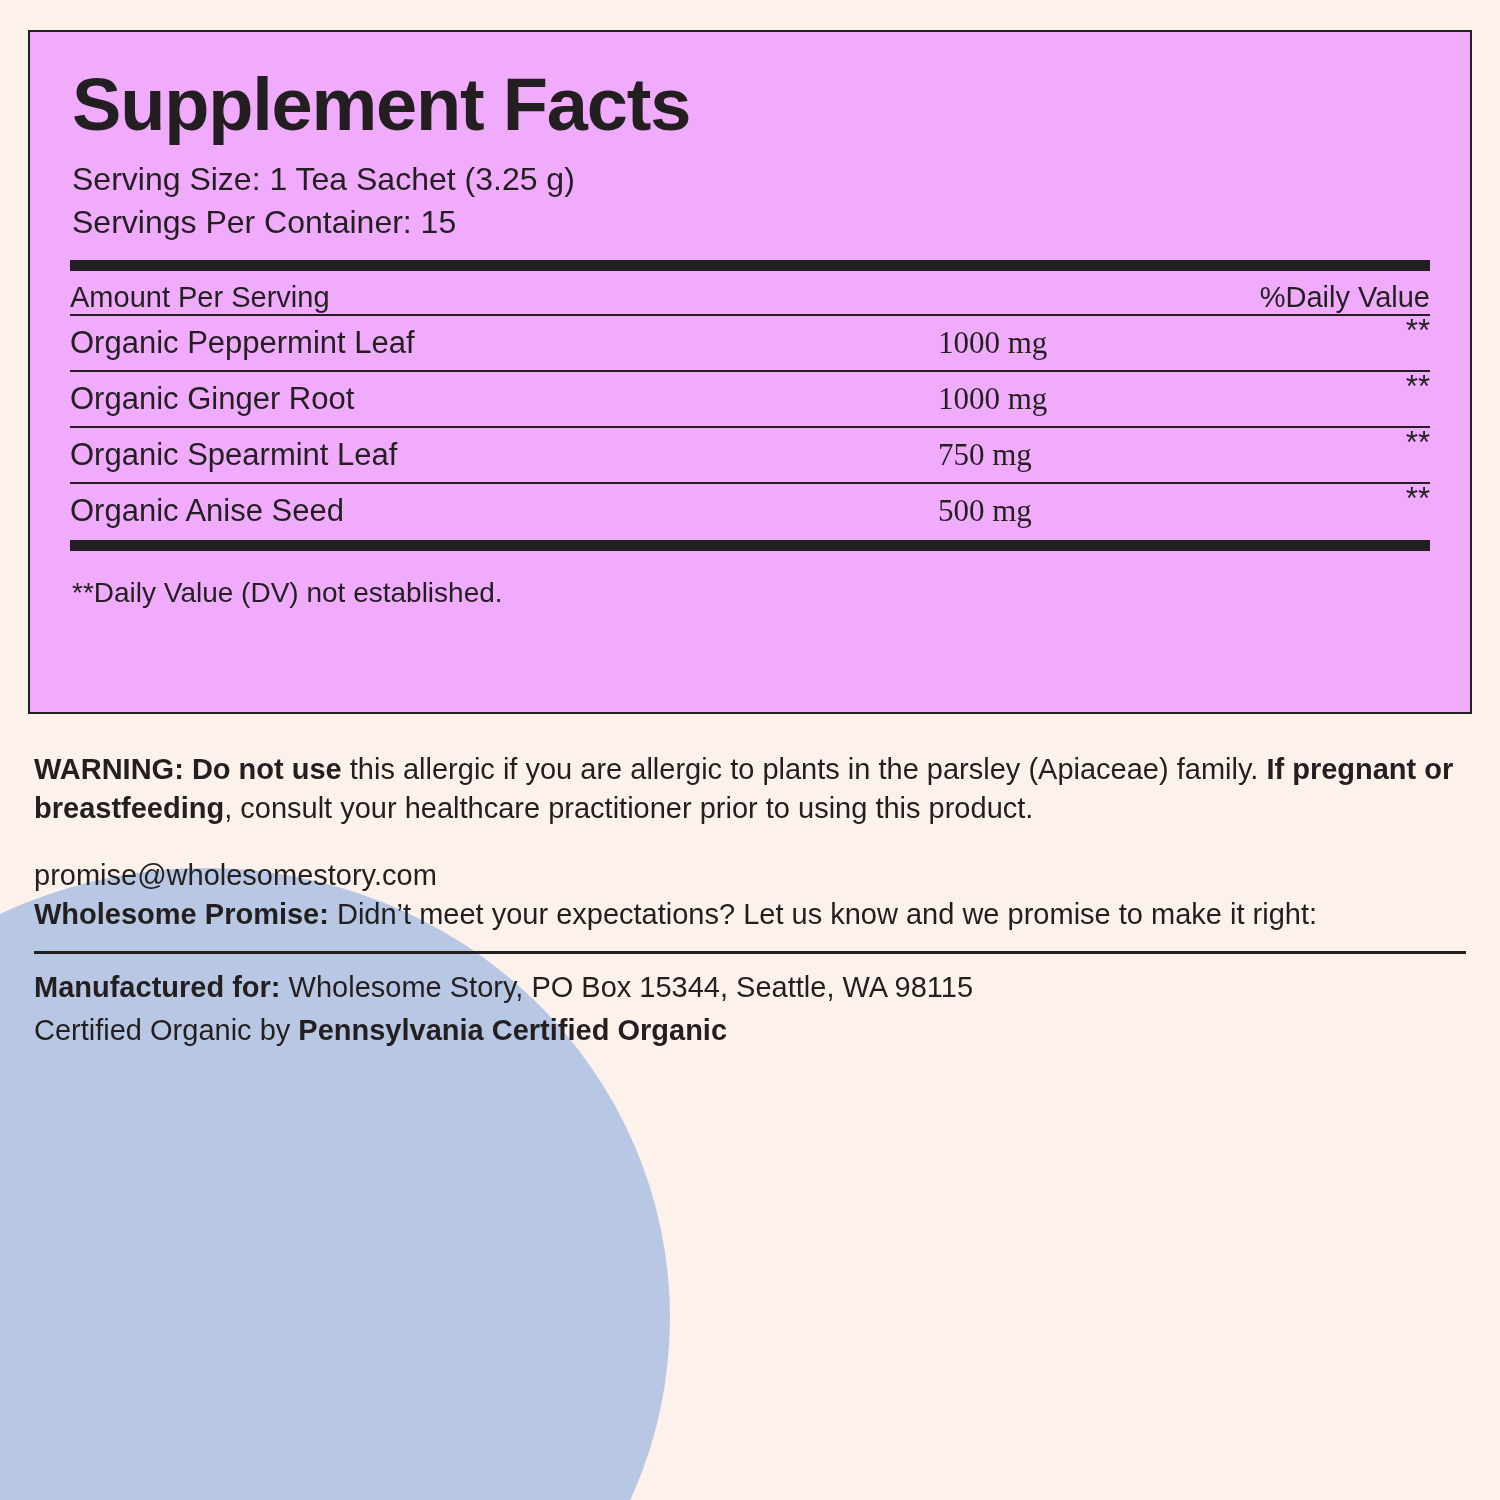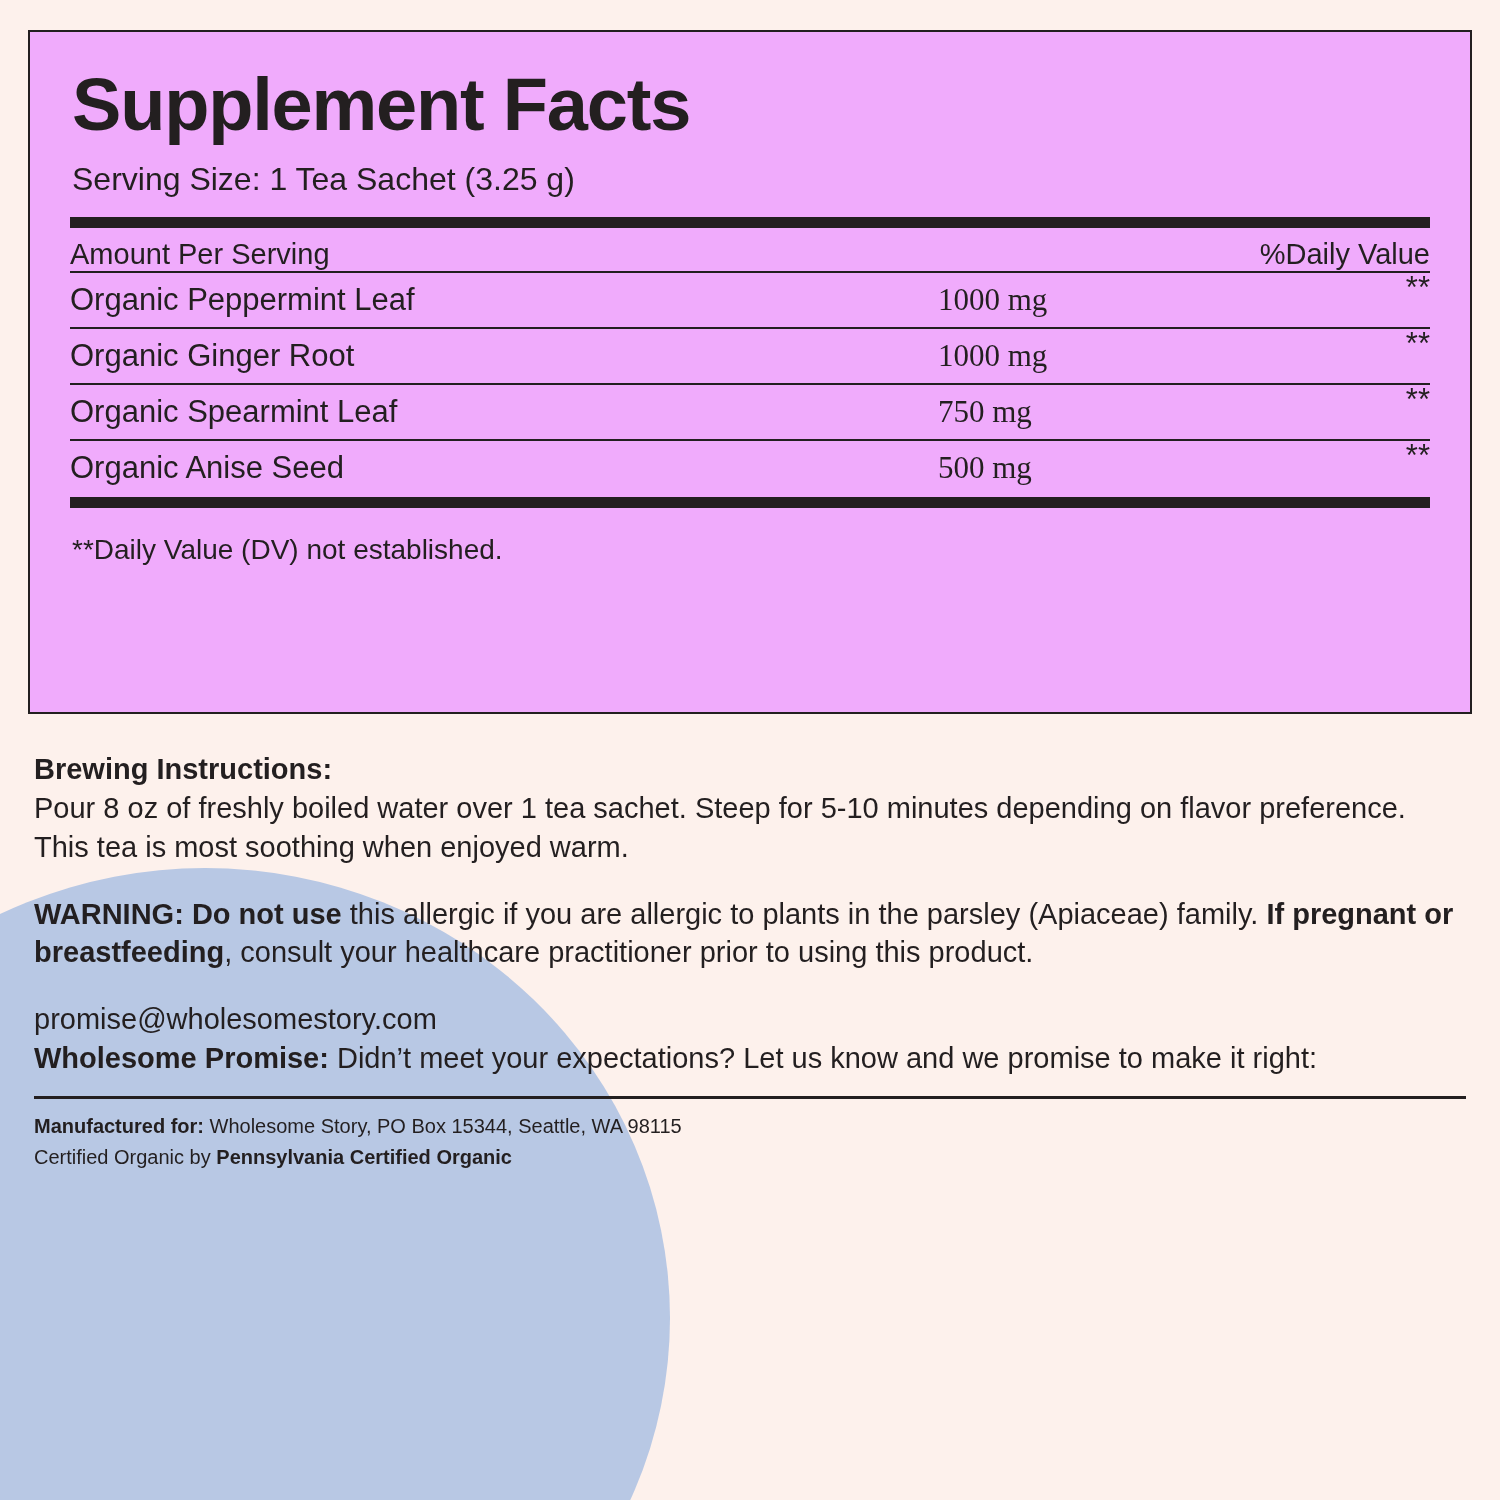--- a/index.html
+++ b/index.html
@@ -126,34 +126,35 @@
   .block { margin-bottom: 28px; }
   .bold { font-weight: bold; }
 
   #promise-block { margin-bottom: 18px; }
 
   #divider {
     border-top: 3px solid #231f20;
     margin: 10px 0 14px 0;
   }
 
-  #manufactured p { margin: 0 0 4px 0; font-size: 20px; }
+  #manufactured p { margin: 0 0 4px 0; font-size: 29px; }
 </style>
 </head>
 <body>
 
 <div id="blue-blob"></div>
 
 <div id="page">
 
   <section id="facts-panel">
 
     <h1 id="facts-title">Supplement Facts</h1>
 
     <div class="serving-line">Serving Size: 1 Tea Sachet (3.25 g)</div>
+    <div class="serving-line">Servings Per Container: 15</div>
 
     <div class="rule-thick"></div>
 
     <div class="row" id="header-row">
       <div class="name">Amount Per Serving</div>
       <div class="dvhead">%Daily Value</div>
     </div>
 
     <div class="rule-thin"></div>
     <div class="row ingredient">
@@ -183,24 +184,20 @@
       <div class="dv">**</div>
     </div>
 
     <div class="rule-bottom"></div>
 
     <div id="footnote">**Daily Value (DV) not established.</div>
   </section>
 
   <section id="lower">
 
-    <div class="block">
-      <p class="bold">Brewing Instructions:</p>
-      <p>Pour 8 oz of freshly boiled water over 1 tea sachet. Steep for 5-10 minutes depending on flavor preference. This tea is most soothing when enjoyed warm.</p>
-    </div>
 
     <div class="block">
       <p>
         <span class="bold">WARNING:</span><span>&nbsp;</span><span class="bold">Do not use</span><span> this allergic if you are allergic to plants in the parsley (Apiaceae) family. </span><span class="bold">If pregnant or breastfeeding</span><span>, consult your healthcare practitioner prior to using this product.</span>
       </p>
     </div>
 
     <div id="promise-block">
       <p>promise@wholesomestory.com</p>
       <p>

